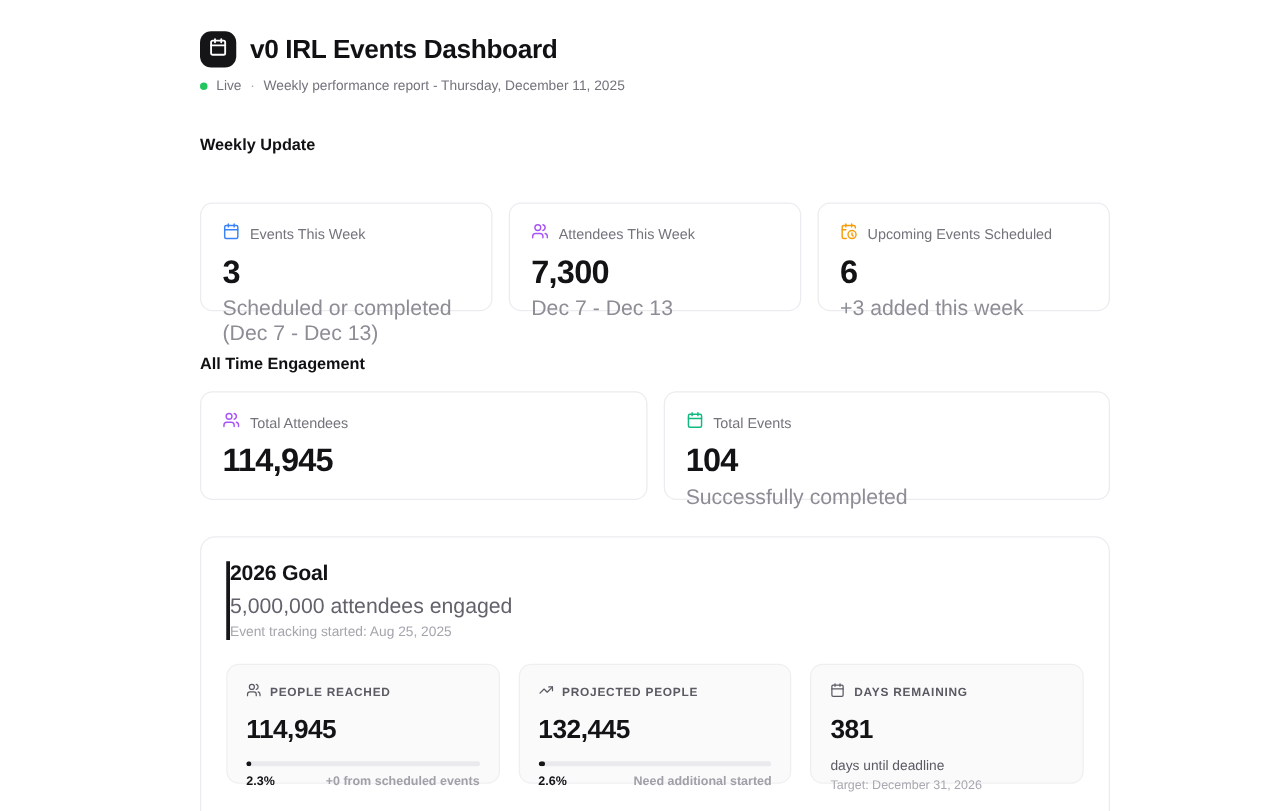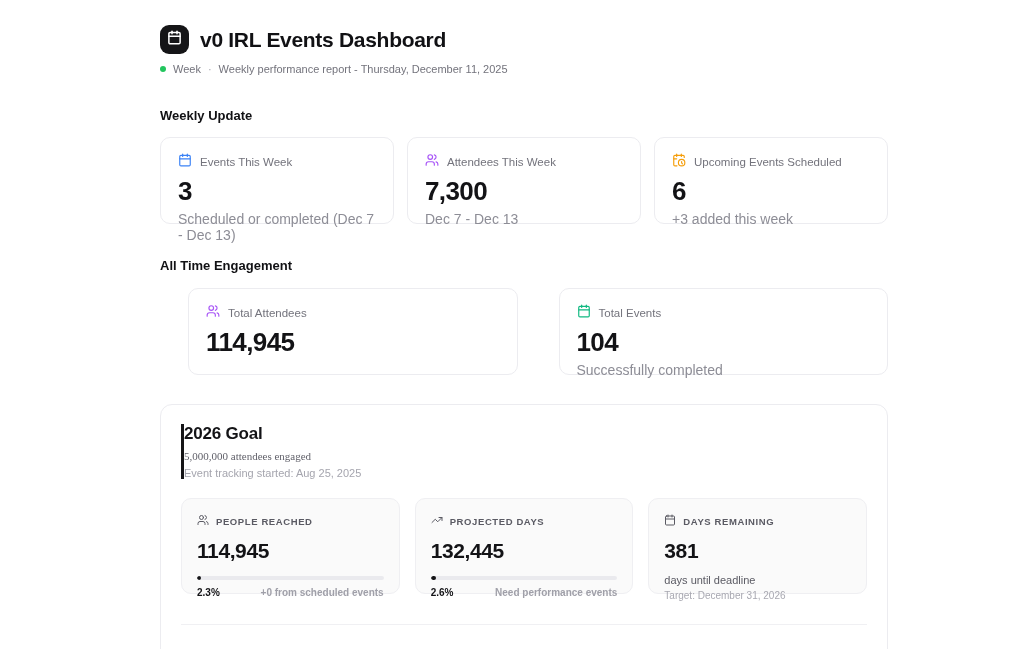--- a/index.html
+++ b/index.html
@@ -22,35 +22,35 @@
   
   .section-h { font-size:13px; font-weight:700; color:#111114; }
   .h-weekly { margin-top:33px; }
   .h-alltime { margin-top:34px; }
 
   
   .cards-3 { display:flex; gap:13px; margin-top:14px; }
   .cards-2 { display:flex; gap:13px; margin-top:15px; }
   .stat-card { background:#fff; border:1px solid #ececf0; border-radius:10px;
     padding:15px 17px; height:87px; }
-  .cards-3 .stat-card { flex:1 1 0; }
-  .cards-2 .stat-card { flex:1 1 0;margin-left:28px; }
+  .cards-3 .stat-card { flex:1 1 0;margin-top:25px; }
+  .cards-2 .stat-card { flex:1 1 0; }
   .label-row { display:flex; align-items:center; gap:8px; }
   .label-row svg { width:14px; height:14px; flex:0 0 auto; }
   .stat-label { font-size:11.5px; color:#73737c; }
   .stat-value { font-size:26px; font-weight:700; letter-spacing:-0.6px;
     margin-top:5px; color:#131316; }
-  .stat-sub { font-size:14px; color:#8d8d96; margin-top:4px; }
+  .stat-sub { font-size:17px; color:#8d8d96; margin-top:4px; }
 
   
   .goal-card { margin-top:29px; background:#fff; border:1px solid #ececf0;
     border-radius:12px; padding:19px 20px; height:300px; }
   .goal-head { border-left:3px solid #151517; }
   .goal-title { font-size:17px; font-weight:700; letter-spacing:-0.2px; color:#131316; }
-  .goal-sub { font-size:11px; color:#62626b; margin-top:6px;font-family:Liberation Serif, serif; }
+  .goal-sub { font-size:17px; color:#62626b; margin-top:6px; }
   .goal-tracking { font-size:11px; color:#a5a5ae; margin-top:5px; }
 
   .metric-row { display:flex; gap:15px; margin-top:19px; }
   .metric-card { flex:1 1 0; background:#fafafa; border:1px solid #efeff2;
     border-radius:10px; padding:13px 15px; height:96px; }
   .metric-label-row { display:flex; align-items:center; gap:7px; color:#5a5a63; }
   .metric-label-row svg { width:12px; height:12px; flex:0 0 auto; }
   .metric-label { font-size:9.5px; font-weight:600; letter-spacing:0.6px; color:#5a5a63; }
   .metric-value { font-size:21px; font-weight:700; letter-spacing:-0.4px;
     margin-top:9px; color:#131316; }
@@ -79,21 +79,21 @@
             <path d="M16 2v4"></path>
             <rect x="3" y="4" width="18" height="18" rx="2"></rect>
             <path d="M3 10h18"></path>
           </svg>
       </span>
     </div>
     <div class="title">v0 IRL Events Dashboard</div>
   </div>
   <div class="live-row">
     <span class="live-dot" style="background: rgb(34, 197, 94);"></span>
-    <span>Week</span>
+    <span>Live</span>
     <span class="live-sep">·</span>
     <span>Weekly performance report - Thursday, December 11, 2025</span>
   </div>
 
   <div class="section-h h-weekly">Weekly Update</div>
   <div class="cards-3">
 
     <div class="stat-card">
       <div class="label-row">
         <span style="color: rgb(59, 130, 246);">
@@ -212,29 +212,29 @@
       </div>
 
       <div class="metric-card">
         <div class="metric-label-row">
           <span>
             <svg viewBox="0 0 24 24" fill="none" stroke="currentColor" stroke-width="2" stroke-linecap="round" stroke-linejoin="round" width="12" height="12">
                 <polyline points="22 7 13.5 15.5 8.5 10.5 2 17"></polyline>
                 <polyline points="16 7 22 7 22 13"></polyline>
               </svg>
           </span>
-          <span class="metric-label">PROJECTED DAYS</span>
+          <span class="metric-label">PROJECTED PEOPLE</span>
         </div>
         <div class="metric-value">132,445</div>
         <div class="progress-track">
           <div class="progress-fill" style="width: 2.6%;"></div>
         </div>
         <div class="metric-foot">
           <span class="metric-pct">2.6%</span>
-          <span class="metric-note">Need performance events</span>
+          <span class="metric-note">Need additional started</span>
         </div>
       </div>
 
       <div class="metric-card">
         <div class="metric-label-row">
           <span>
             <svg viewBox="0 0 24 24" fill="none" stroke="currentColor" stroke-width="2" stroke-linecap="round" stroke-linejoin="round" width="12" height="12">
                 <path d="M8 2v4"></path>
                 <path d="M16 2v4"></path>
                 <rect x="3" y="4" width="18" height="18" rx="2"></rect>

